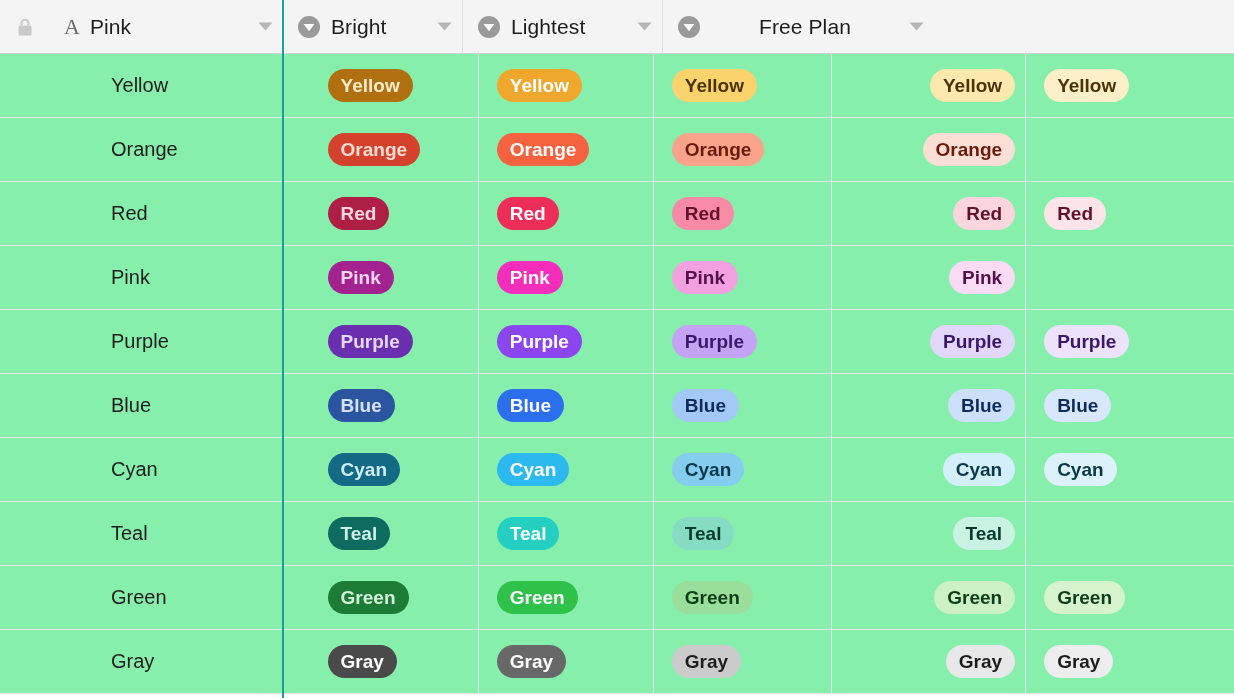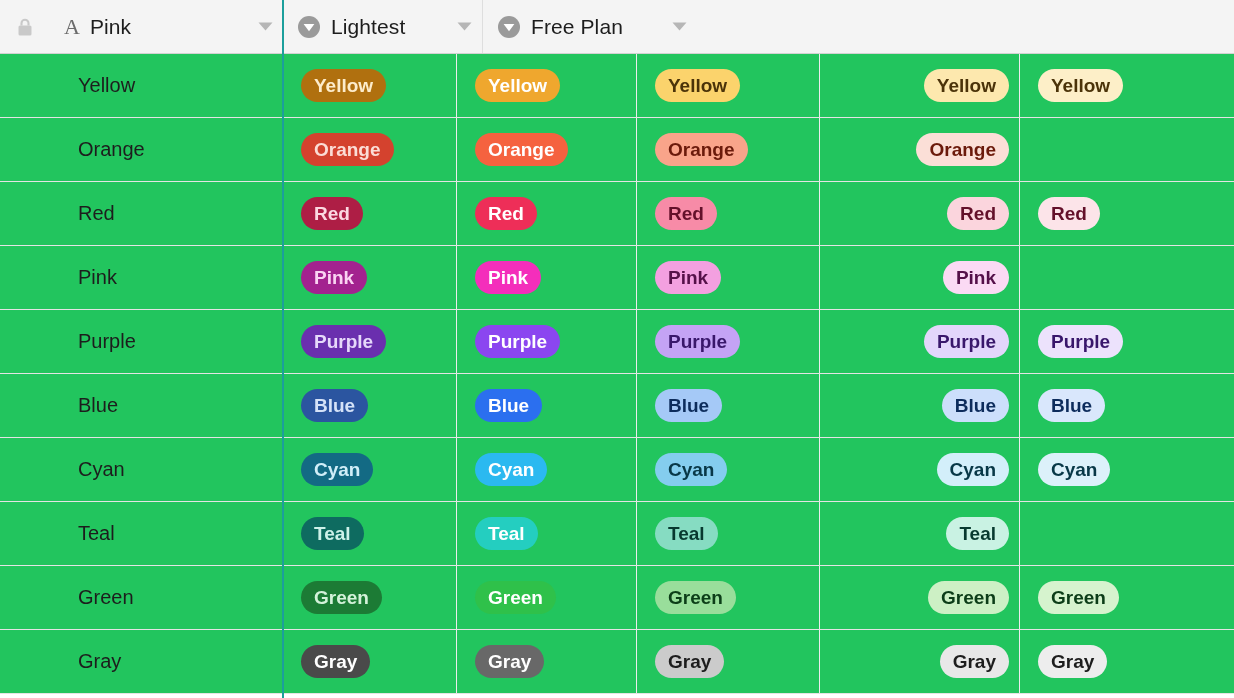--- a/index.html
+++ b/index.html
@@ -57,21 +57,22 @@
     background: #1c9f9c;
     z-index: 6;
     pointer-events: none;
   }
 
   
   .row {
     display: flex;
     height: 64px;
     border-bottom: 1px solid #e4e4e4;
-    background: #22c55e;
+    background: #86efac;
+    padding-left: 33px;
   }
   .cell {
     height: 63px;
     display: flex;
     align-items: center;
     border-right: 1px solid #ececec;
     padding: 0 10px 0 18px;
   }
   .cell.first { border-right: none; padding-left: 78px; }
   .name-text {
@@ -92,21 +93,21 @@
     white-space: nowrap;
     line-height: 1;
   }
 
   
   .c0 { width: 283px; }
   .c1 { width: 174px; }
   .c2 { width: 180px; }
   .c3 { width: 183px; }
   .c4 { width: 200px; justify-content: flex-end; }
-  .c5 { width: 214px; border-right: none; }
+  .c5 { width: 214px; border-right: none; gap: 48px; }
 </style>
 </head>
 <body>
 
 <div id="grid">
 
   <div class="header-row">
 
     <div class="hcell first c0">
       <span class="field-icon">
@@ -118,20 +119,34 @@
       <span class="field-icon" style="margin-left:30px;font-size:22px;color:#6b6b6b;font-family:'Liberation Serif',serif;">A</span>
       <span class="htitle">Pink</span>
       <span class="caret">
         <svg width="15" height="9" viewBox="0 0 15 9">
             <path d="M0.5 0.5 H14.5 L7.5 8.5 Z" fill="#b6b6b6"></path>
           </svg>
       </span>
     </div>
 
 
+    <div class="hcell c2">
+      <span class="field-icon">
+        <svg width="24" height="24" viewBox="0 0 24 24">
+          <circle cx="12" cy="12" r="11" fill="#9a9a9a"></circle>
+          <path d="M6.6 9 H17.4 L12 16.2 Z" fill="#ffffff"></path>
+        </svg>
+      </span>
+      <span class="htitle">Bright</span>
+      <span class="caret">
+        <svg width="15" height="9" viewBox="0 0 15 9">
+            <path d="M0.5 0.5 H14.5 L7.5 8.5 Z" fill="#b6b6b6"></path>
+          </svg>
+      </span>
+    </div>
 
 
     <div class="hcell c4">
       <span class="field-icon">
         <svg width="24" height="24" viewBox="0 0 24 24">
           <circle cx="12" cy="12" r="11" fill="#9a9a9a"></circle>
           <path d="M6.6 9 H17.4 L12 16.2 Z" fill="#ffffff"></path>
         </svg>
       </span>
       <span class="htitle">Lightest</span>

